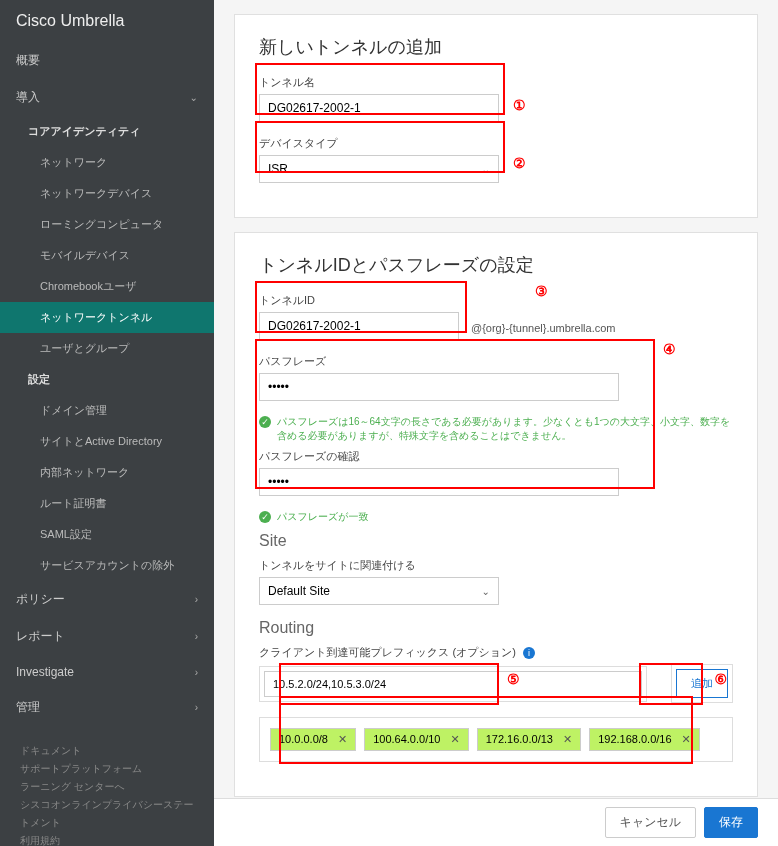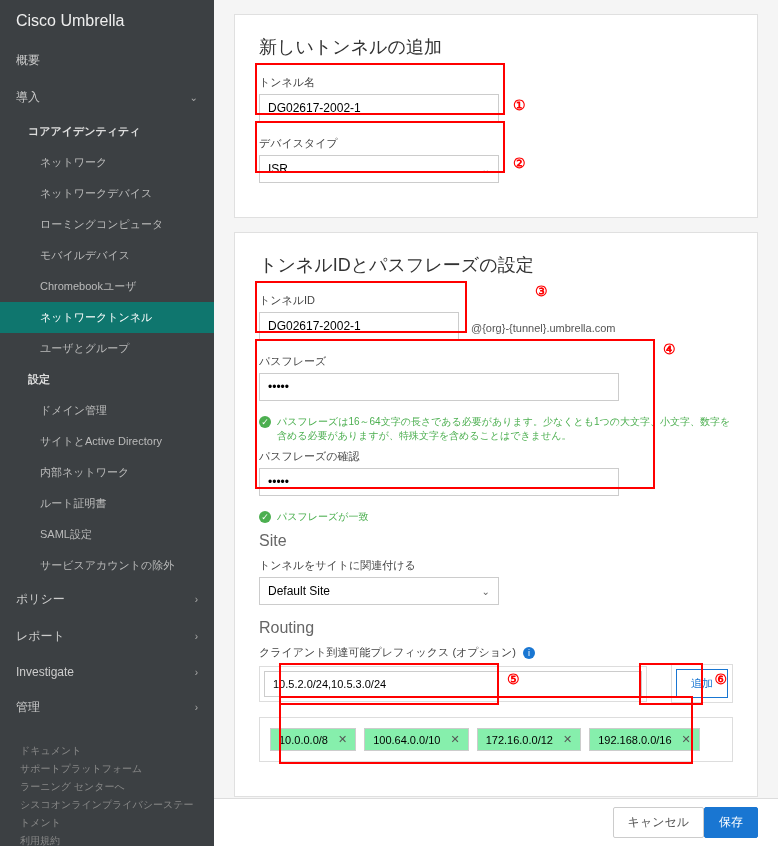--- a/index.html
+++ b/index.html
@@ -39,24 +39,24 @@
 .link-inline { color: #1976d2; cursor: pointer; }
 .info-icon { display: inline-flex; width: 12px; height: 12px; border-radius: 50%; background: #1976d2; color: #fff; font-size: 9px; align-items: center; justify-content: center; margin-left: 4px; }
 
 .prefix-row { display: flex; gap: 24px; align-items: center; }
 .prefix-input-wrap { flex: 1; border: 1px solid #ddd; padding: 4px; }
 .prefix-input { width: 100%; border: 1px solid #ccc; padding: 6px 8px; font-size: 11px; }
 .add-btn-wrap { border: 1px solid #ddd; padding: 4px; }
 .add-btn { border: 1px solid #1976d2; color: #1976d2; background: #fff; padding: 6px 14px; font-size: 11px; cursor: pointer; }
 
 .tag-area { border: 1px solid #ddd; padding: 10px; margin-top: 14px; display: flex; flex-wrap: wrap; gap: 8px; }
-.tag { background: #86efac; border: 1px solid #ccc; padding: 4px 8px; font-size: 11px; display: flex; align-items: center; gap: 10px; }
+.tag { background: #bef264; border: 1px solid #ccc; padding: 4px 8px; font-size: 11px; display: flex; align-items: flex-start; gap: 10px; }
 .tag-close { cursor: pointer; color: #555; font-size: 11px; }
 
-.bottom-bar { position: absolute; bottom: 0; left: 0; right: 0; background: #fff; border-top: 1px solid #ddd; padding: 8px 20px; display: flex; justify-content: flex-end; }
+.bottom-bar { position: absolute; bottom: 0; left: 0; right: 0; background: #fff; border-top: 1px solid #ddd; padding: 8px 20px; display: flex; justify-content: flex-end; gap: 8px; }
 .btn { padding: 6px 14px; font-size: 12px; border: 1px solid #ccc; cursor: pointer; border-radius: 2px; }
 .btn-cancel { background: #fff; color: #555; }
 .btn-save { background: #1976d2; color: #fff; border-color: #1976d2; }
 
 .id-row { display: flex; align-items: flex-end; gap: 12px; }
 .id-input-wrap { width: 200px; }
 .w240 { width: 240px; }
 .w360 { width: 360px; }
 </style>
 </head>
@@ -198,21 +198,21 @@
         <div class="tag-area">
           <div class="tag">
               <span>10.0.0.0/8</span>
               <span class="tag-close">✕</span>
             </div>
           <div class="tag">
               <span>100.64.0.0/10</span>
               <span class="tag-close">✕</span>
             </div>
           <div class="tag">
-              <span>172.16.0.0/12</span>
+              <span>172.16.0.0/13</span>
               <span class="tag-close">✕</span>
             </div>
           <div class="tag">
               <span>192.168.0.0/16</span>
               <span class="tag-close">✕</span>
             </div>
         </div>
         <div class="highlight-box" style="left:20px;right:40px;height:68px;margin-top:-66px"></div>
       </div>
     </div>

